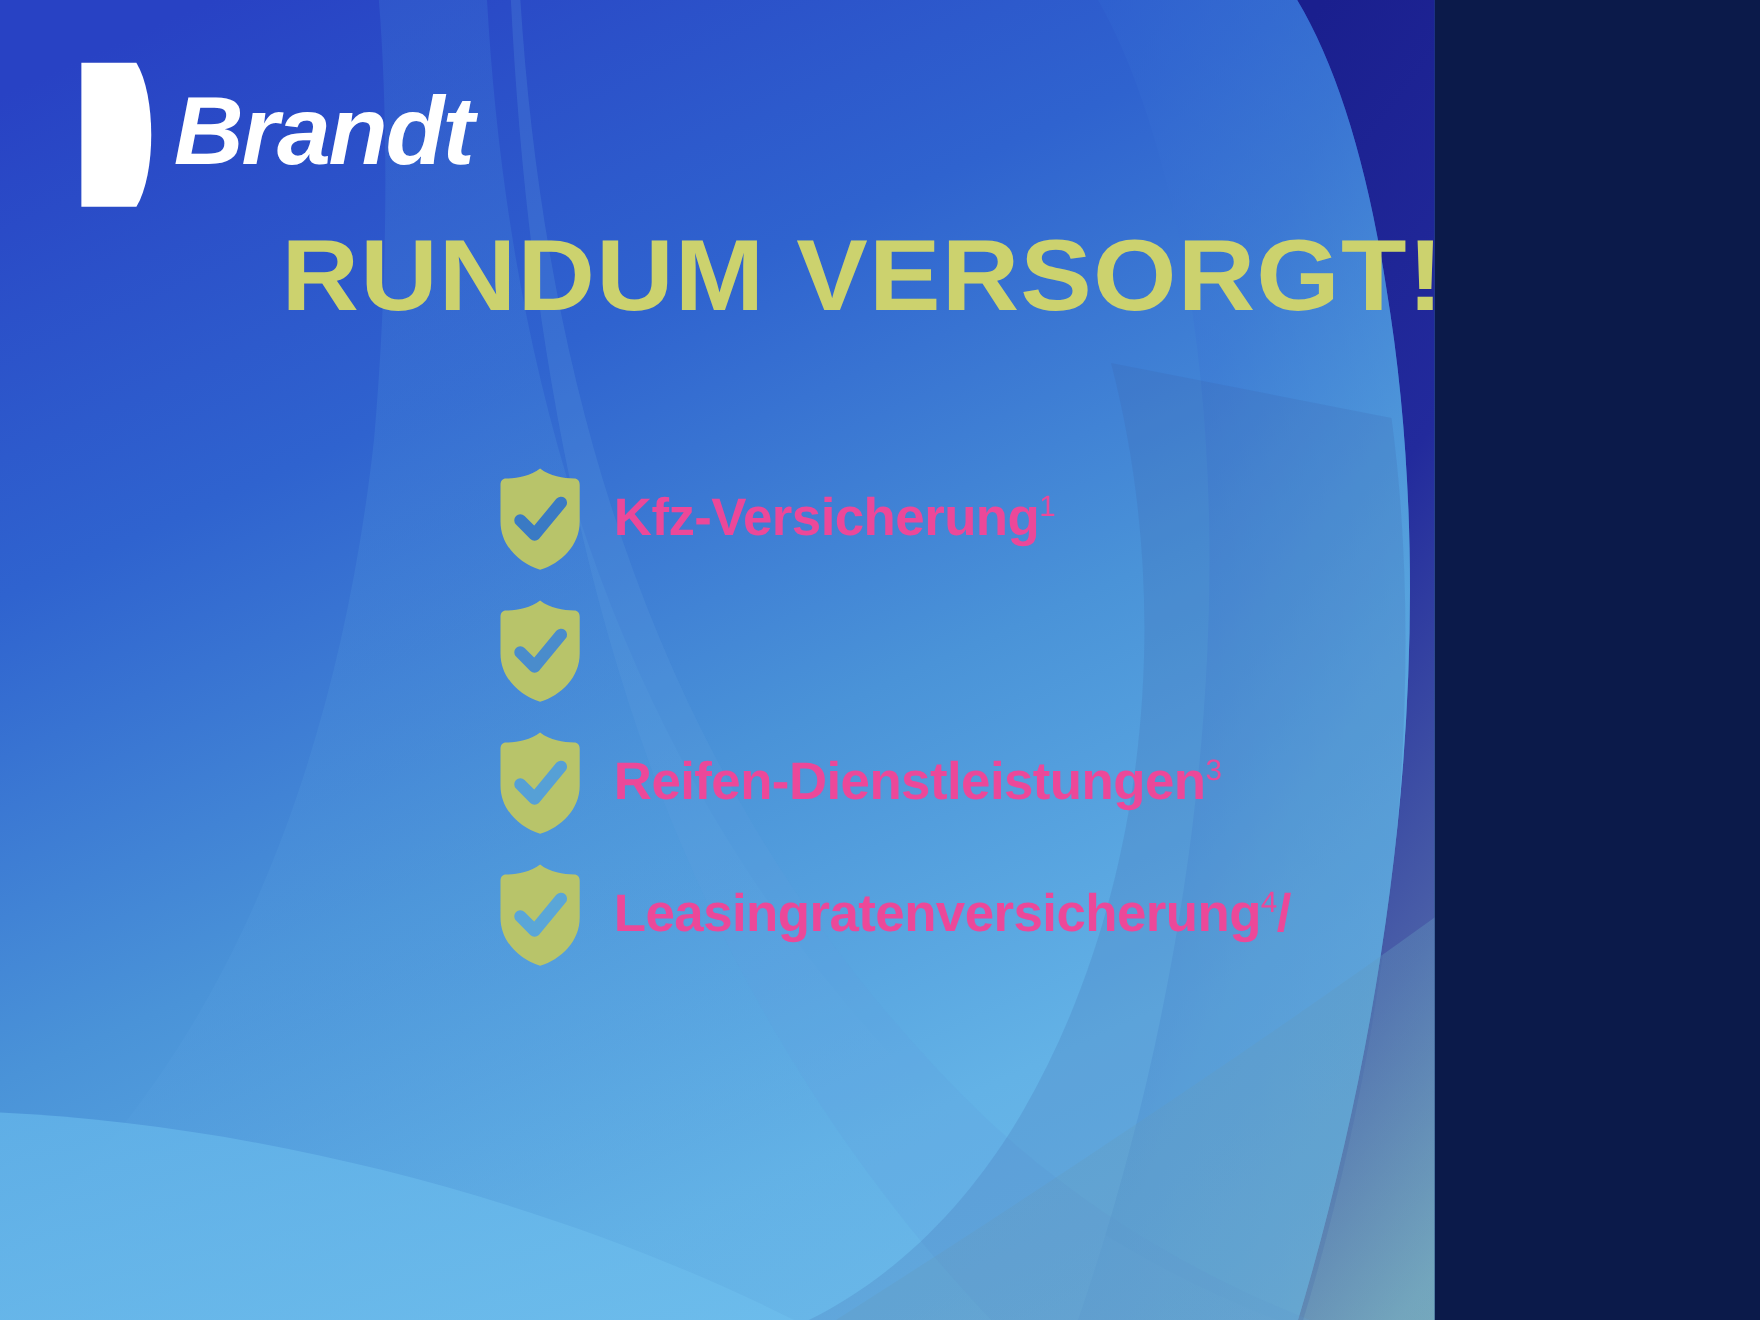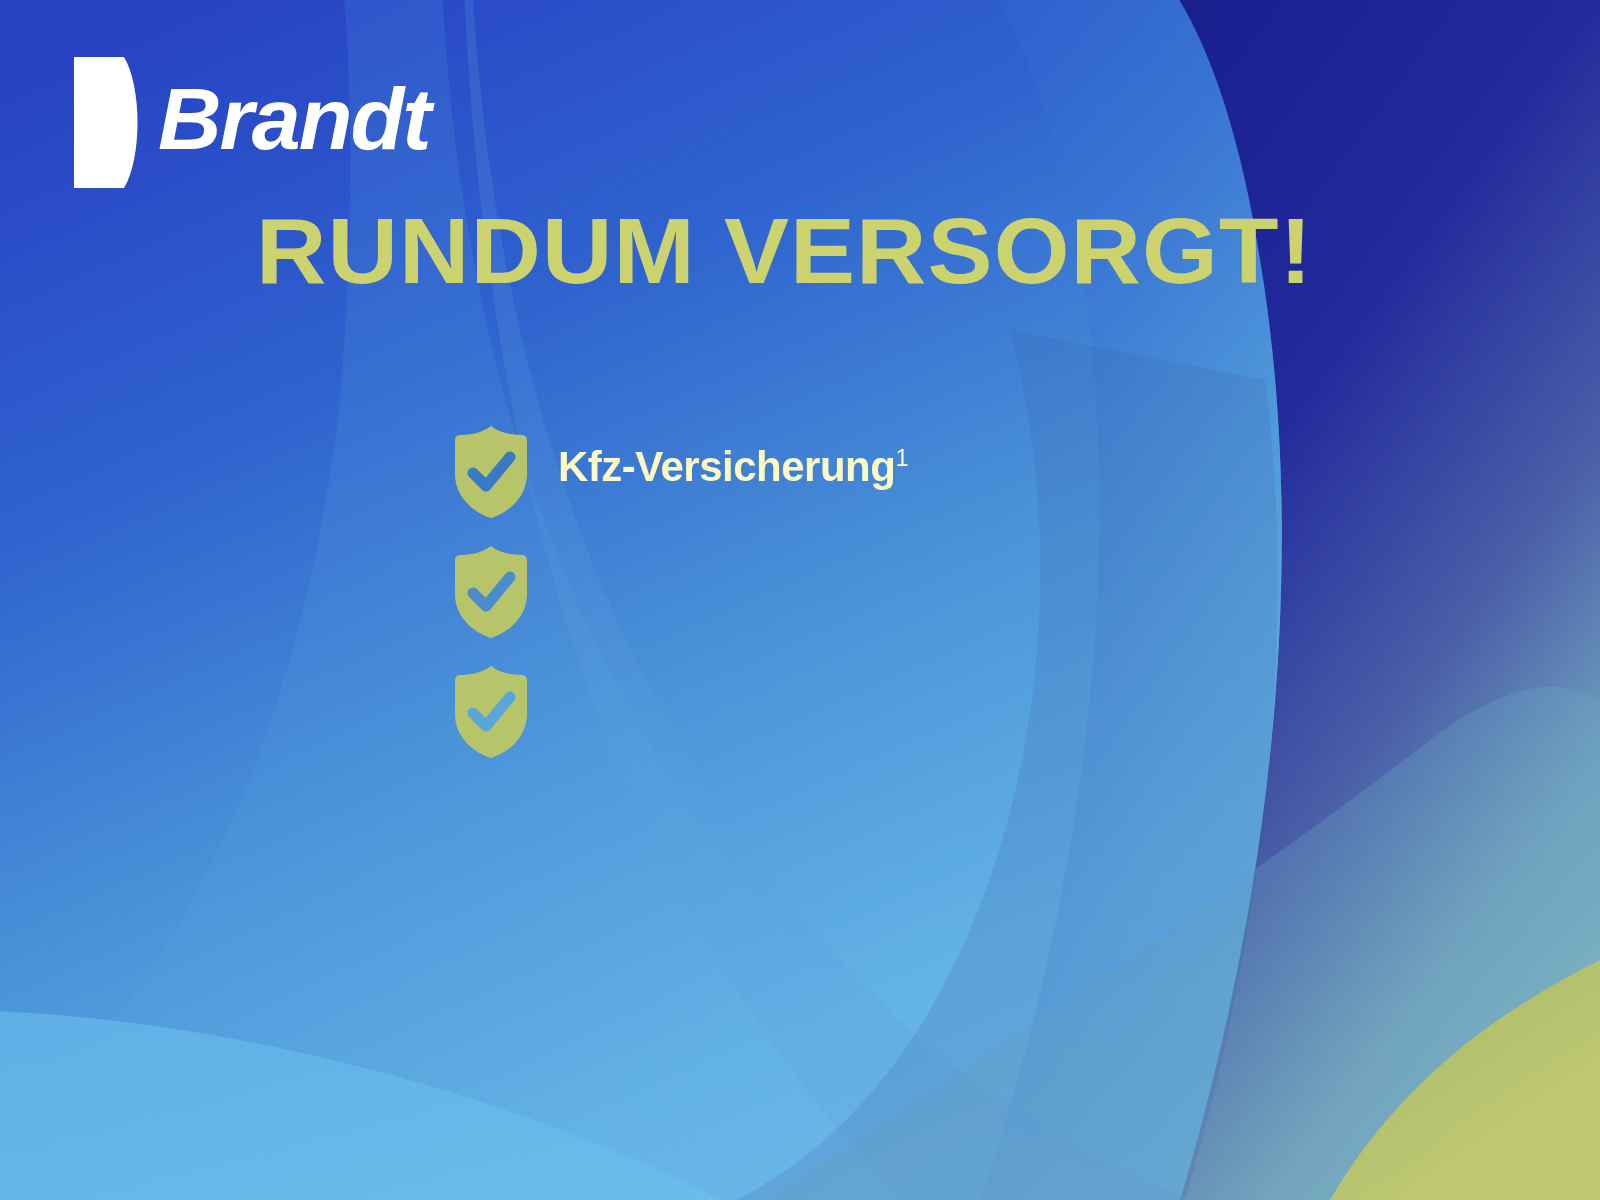--- a/index.html
+++ b/index.html
@@ -2,21 +2,21 @@
 <html><head>
 <meta charset="utf-8">
 <style>
   html, body {
     margin: 0;
     padding: 0;
     background: #0b1a4a;
   }
   #stage {
     position: relative;
-    width: 1600px;
+    width: 1304px;
     height: 1200px;
     overflow: hidden;
     font-family: "Liberation Sans", sans-serif;
   }
   #bg {
     position: absolute;
     inset: 0;
     width: 1600px;
     height: 1200px;
   }
@@ -80,22 +80,22 @@
   }
   .shield {
     position: absolute;
     left: 0;
     top: 6px;
     width: 78px;
     height: 96px;
     display: block;
   }
   .check-text {
-    color: #fef9c3;
-    font-size: 42px;
+    color: #ec4899;
+    font-size: 48px;
     line-height: 1.46;
     font-weight: 700;
     letter-spacing: -0.5px;
     padding-top: 18px;
     white-space: nowrap;
   }
   .check-text sup {
     font-size: 0.56em;
     font-weight: 400;
     vertical-align: super;
@@ -271,30 +271,50 @@
                  L 3 50
                  C 3 72 20 88 39 94
                  C 58 88 75 72 75 50
                  L 75 17
                  C 75 13 73 11 70 11
                  C 60 11 48 9 39 2 Z" fill="#b8c46a"></path>
         <path d="M 21 49 L 34 62 L 58 33" fill="none" stroke="#4a8ccc" stroke-width="11" stroke-linecap="round" stroke-linejoin="round"></path>
       </svg>
     </div>
 
+    <div class="check-row">
+      <svg class="shield" viewBox="0 0 78 96">
+        <path d="M 39 2
+                 C 30 9 18 11 8 11
+                 C 5 11 3 13 3 17
+                 L 3 50
+                 C 3 72 20 88 39 94
+                 C 58 88 75 72 75 50
+                 L 75 17
+                 C 75 13 73 11 70 11
+                 C 60 11 48 9 39 2 Z" fill="#b8c46a"></path>
+        <path d="M 21 49 L 34 62 L 58 33" fill="none" stroke="#56a0d6" stroke-width="11" stroke-linecap="round" stroke-linejoin="round"></path>
+      </svg>
+      <div class="check-text">
+        <span>Reifen-Dienstleistungen</span><sup>3</sup>
+      </div>
+    </div>
 
     <div class="check-row two-line">
       <svg class="shield" viewBox="0 0 78 96">
         <path d="M 39 2
                  C 30 9 18 11 8 11
                  C 5 11 3 13 3 17
                  L 3 50
                  C 3 72 20 88 39 94
                  C 58 88 75 72 75 50
                  L 75 17
                  C 75 13 73 11 70 11
                  C 60 11 48 9 39 2 Z" fill="#b8c46a"></path>
         <path d="M 21 49 L 34 62 L 58 33" fill="none" stroke="#5aa6d8" stroke-width="11" stroke-linecap="round" stroke-linejoin="round"></path>
       </svg>
+      <div class="check-text">
+        <span>Leasingratenversicherung</span><sup>4</sup><span class="slash">/</span>
+      </div>
     </div>
 
   </div>
 </div>
 
 </body></html>

